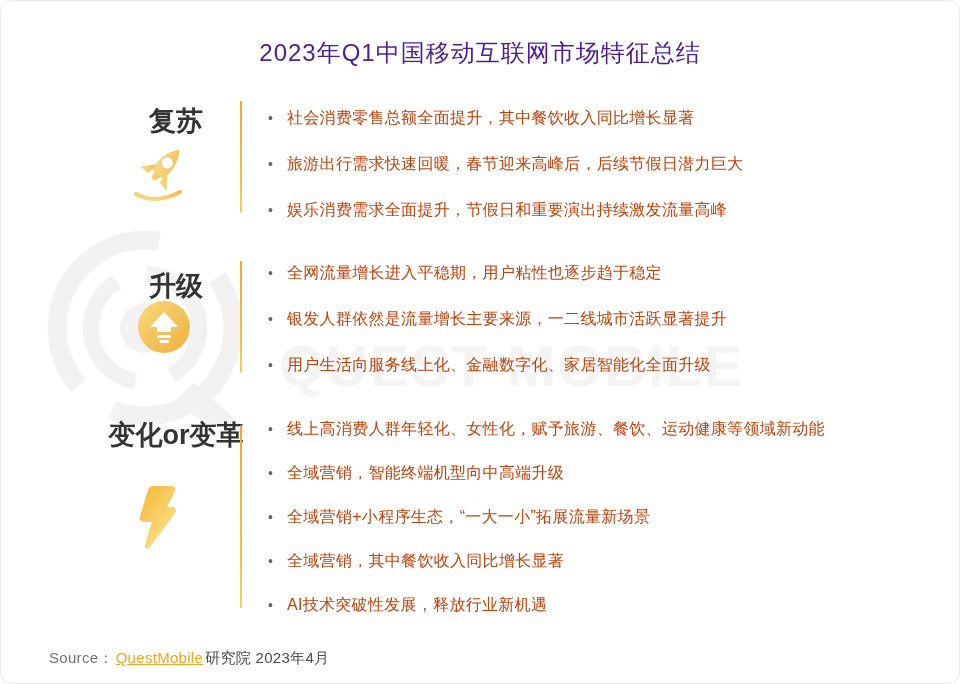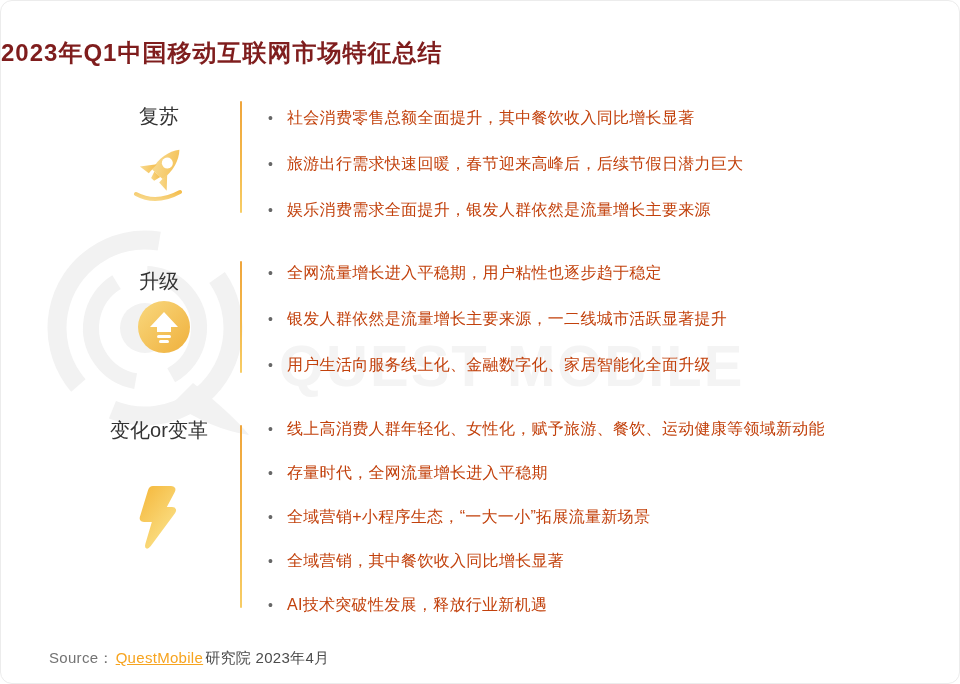--- a/index.html
+++ b/index.html
@@ -16,27 +16,27 @@
   
   .wm-logo{position:absolute;left:24px;top:222px;z-index:0;}
   .wm-text{
     position:absolute;left:278px;top:322px;z-index:0;
     font-size:58px;line-height:86px;font-weight:bold;
     color:#f4f4f4;letter-spacing:2px;white-space:nowrap;
   }
   
   .title{
     position:absolute;left:0;right:0;top:36px;z-index:2;
-    text-align:left;font-size:24px;color:#7f1d1d;
-    letter-spacing:1px;font-weight:700;
+    text-align:center;font-size:24px;color:#4c1d95;
+    letter-spacing:1px;font-weight:400;
   }
   
   .sec-label{
-    position:absolute;left:48px;width:220px;z-index:2;
-    text-align:center;font-size:20px;color:#333;font-weight:400;
+    position:absolute;left:65px;width:220px;z-index:2;
+    text-align:center;font-size:27px;color:#333;font-weight:700;
   }
   .lbl-1{top:102px;}
   .lbl-2{top:255px;margin-top:12px;}
   .lbl-3{top:416px;}
   
   .sec-icon{position:absolute;z-index:2;}
   .ic-1{left:128px;top:138px;}
   .ic-2{left:137px;top:300px;}
   .ic-3{left:124px;top:482px;}
   
@@ -111,21 +111,21 @@
     <div class="bullet-row">
       <span class="bullet-dot">•</span>
       <span class="bullet-text">社会消费零售总额全面提升，其中餐饮收入同比增长显著</span>
     </div>
     <div class="bullet-row">
       <span class="bullet-dot">•</span>
       <span class="bullet-text">旅游出行需求快速回暖，春节迎来高峰后，后续节假日潜力巨大</span>
     </div>
     <div class="bullet-row">
       <span class="bullet-dot">•</span>
-      <span class="bullet-text">娱乐消费需求全面提升，银发人群依然是流量增长主要来源</span>
+      <span class="bullet-text">娱乐消费需求全面提升，节假日和重要演出持续激发流量高峰</span>
     </div>
   </div>
 
   <div class="sec-label lbl-2">升级</div>
   <svg class="sec-icon ic-2" width="52" height="52" viewBox="0 0 52 52" aria-hidden="true">
     <defs>
       <linearGradient id="gu" x1="0" y1="0" x2="1" y2="1">
         <stop offset="0" stop-color="#F9D87E"></stop>
           <stop offset="1" stop-color="#EFB03C"></stop>
       </linearGradient>
@@ -162,21 +162,21 @@
     <path d="M28 5 L46 5 Q49.5 5 48 8 L38.5 26 L47 26 Q50.5 26 48.2 29.3 L24 62 Q21 65.8 22.4 61 L29.5 37 L19 37 Q15.8 37 17 33.8 L25 7.5 Q25.8 5 28 5 Z" fill="url(#gl)" stroke="url(#gl)" stroke-width="4" stroke-linejoin="round"></path>
   </svg>
   <div class="vline vl-3"></div>
   <div class="bullets bl-3">
     <div class="bullet-row">
       <span class="bullet-dot">•</span>
       <span class="bullet-text">线上高消费人群年轻化、女性化，赋予旅游、餐饮、运动健康等领域新动能</span>
     </div>
     <div class="bullet-row">
       <span class="bullet-dot">•</span>
-      <span class="bullet-text">存量时代，全网流量增长进入平稳期</span>
+      <span class="bullet-text">全域营销，智能终端机型向中高端升级</span>
     </div>
     <div class="bullet-row">
       <span class="bullet-dot">•</span>
       <span class="bullet-text">全域营销+小程序生态，“一大一小”拓展流量新场景</span>
     </div>
     <div class="bullet-row">
       <span class="bullet-dot">•</span>
       <span class="bullet-text">全域营销，其中餐饮收入同比增长显著</span>
     </div>
     <div class="bullet-row">

